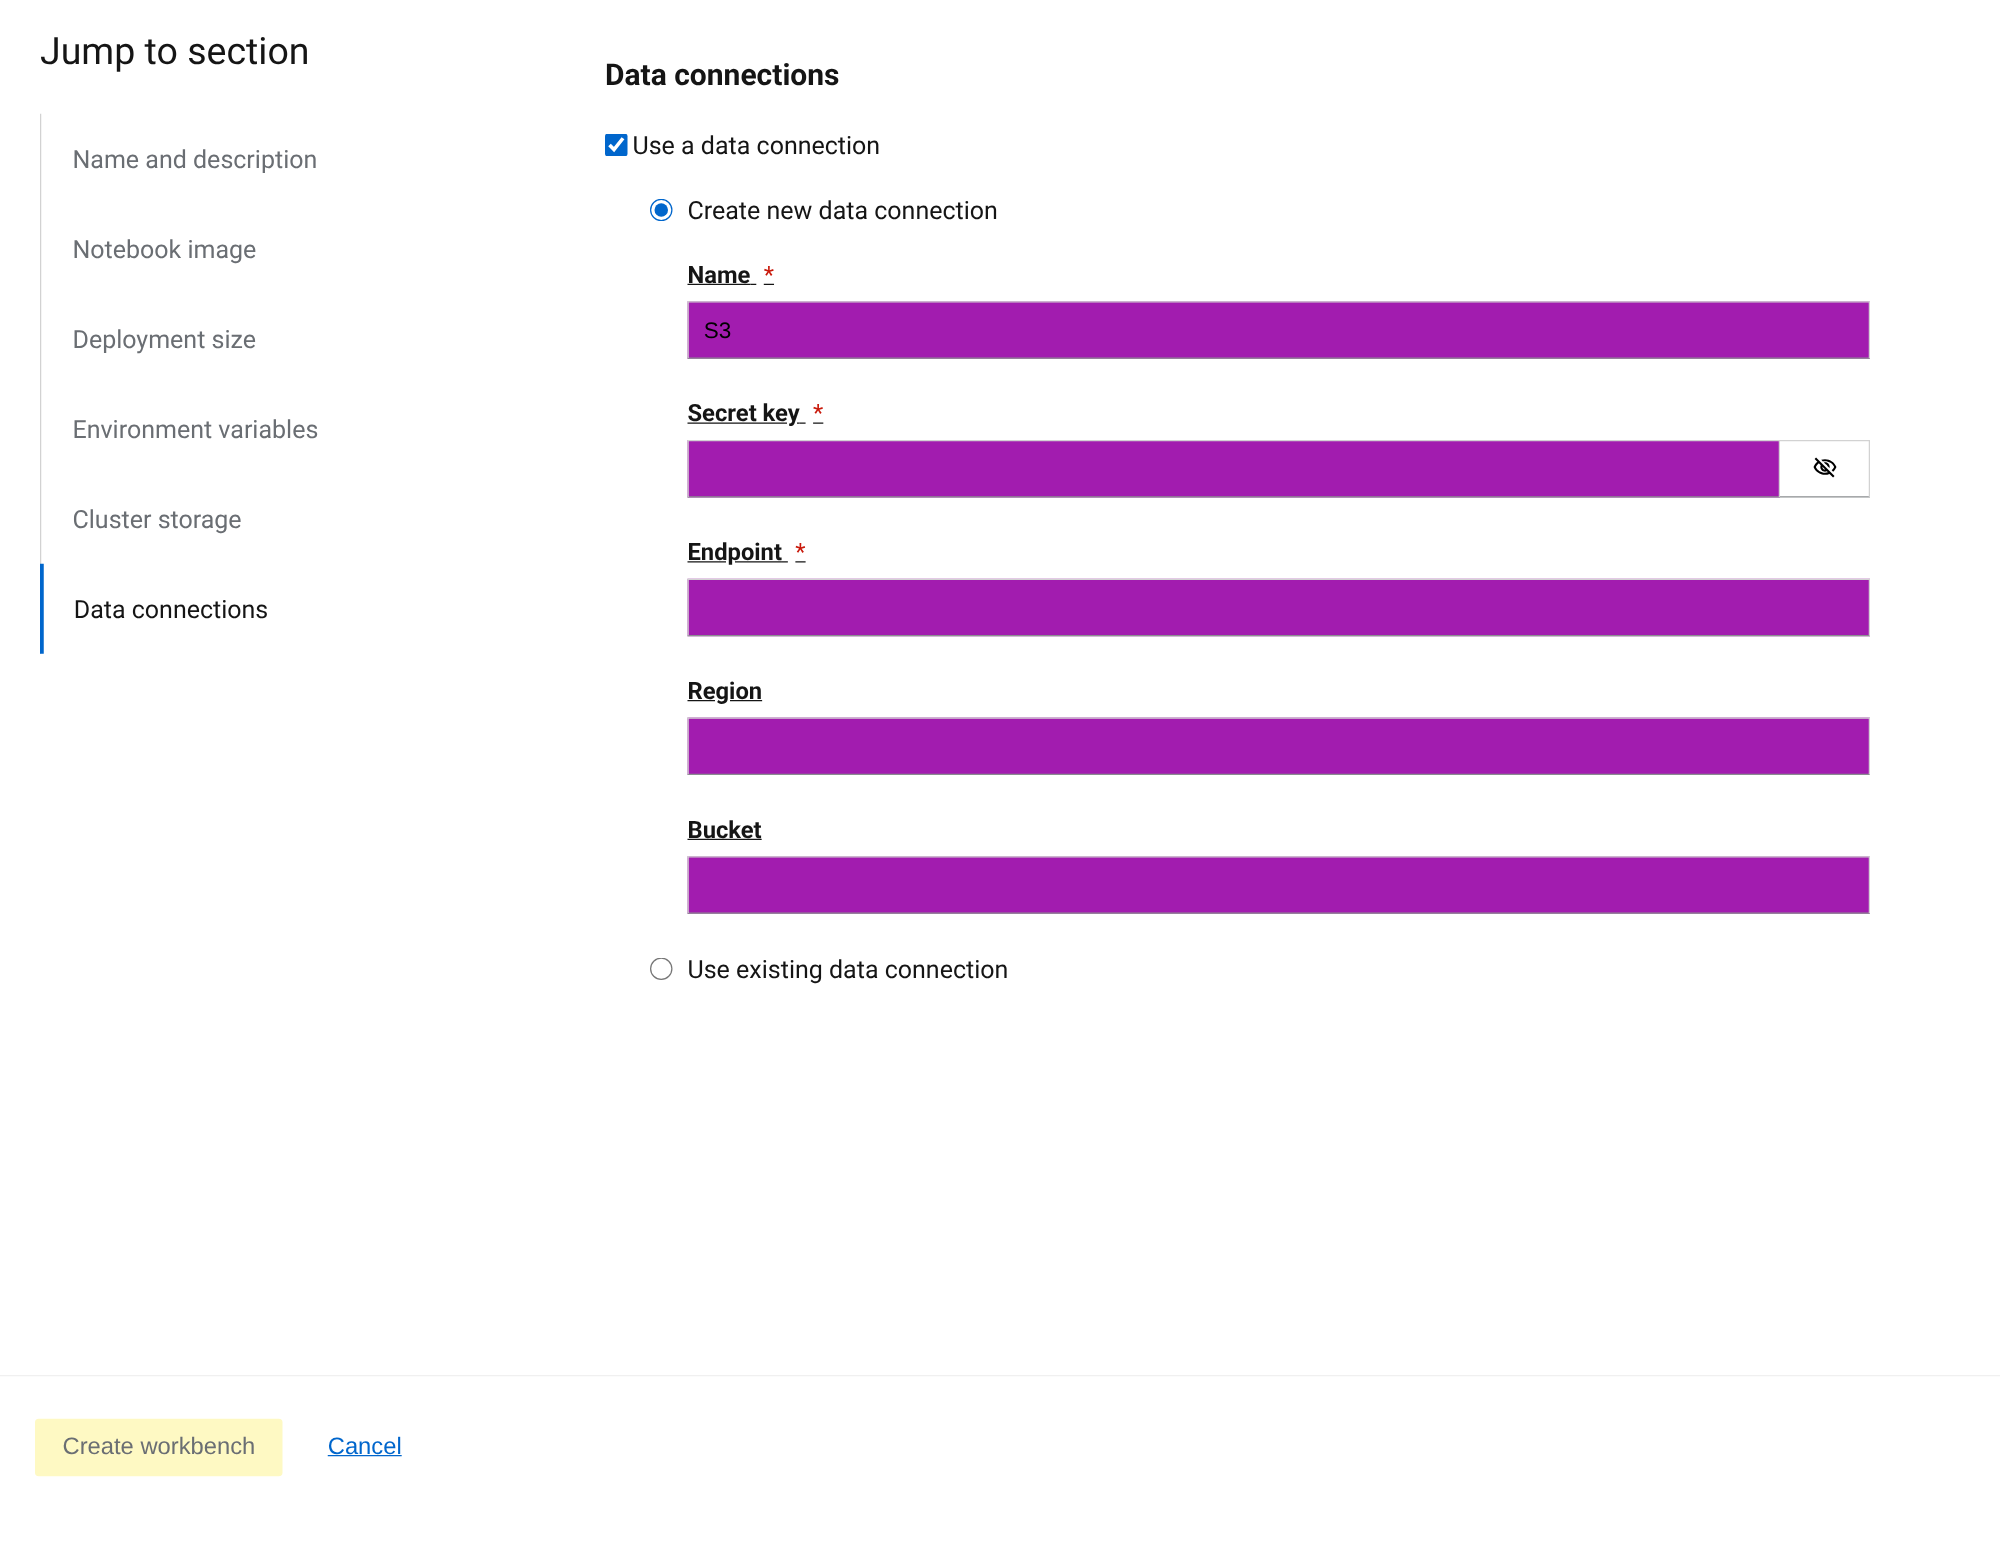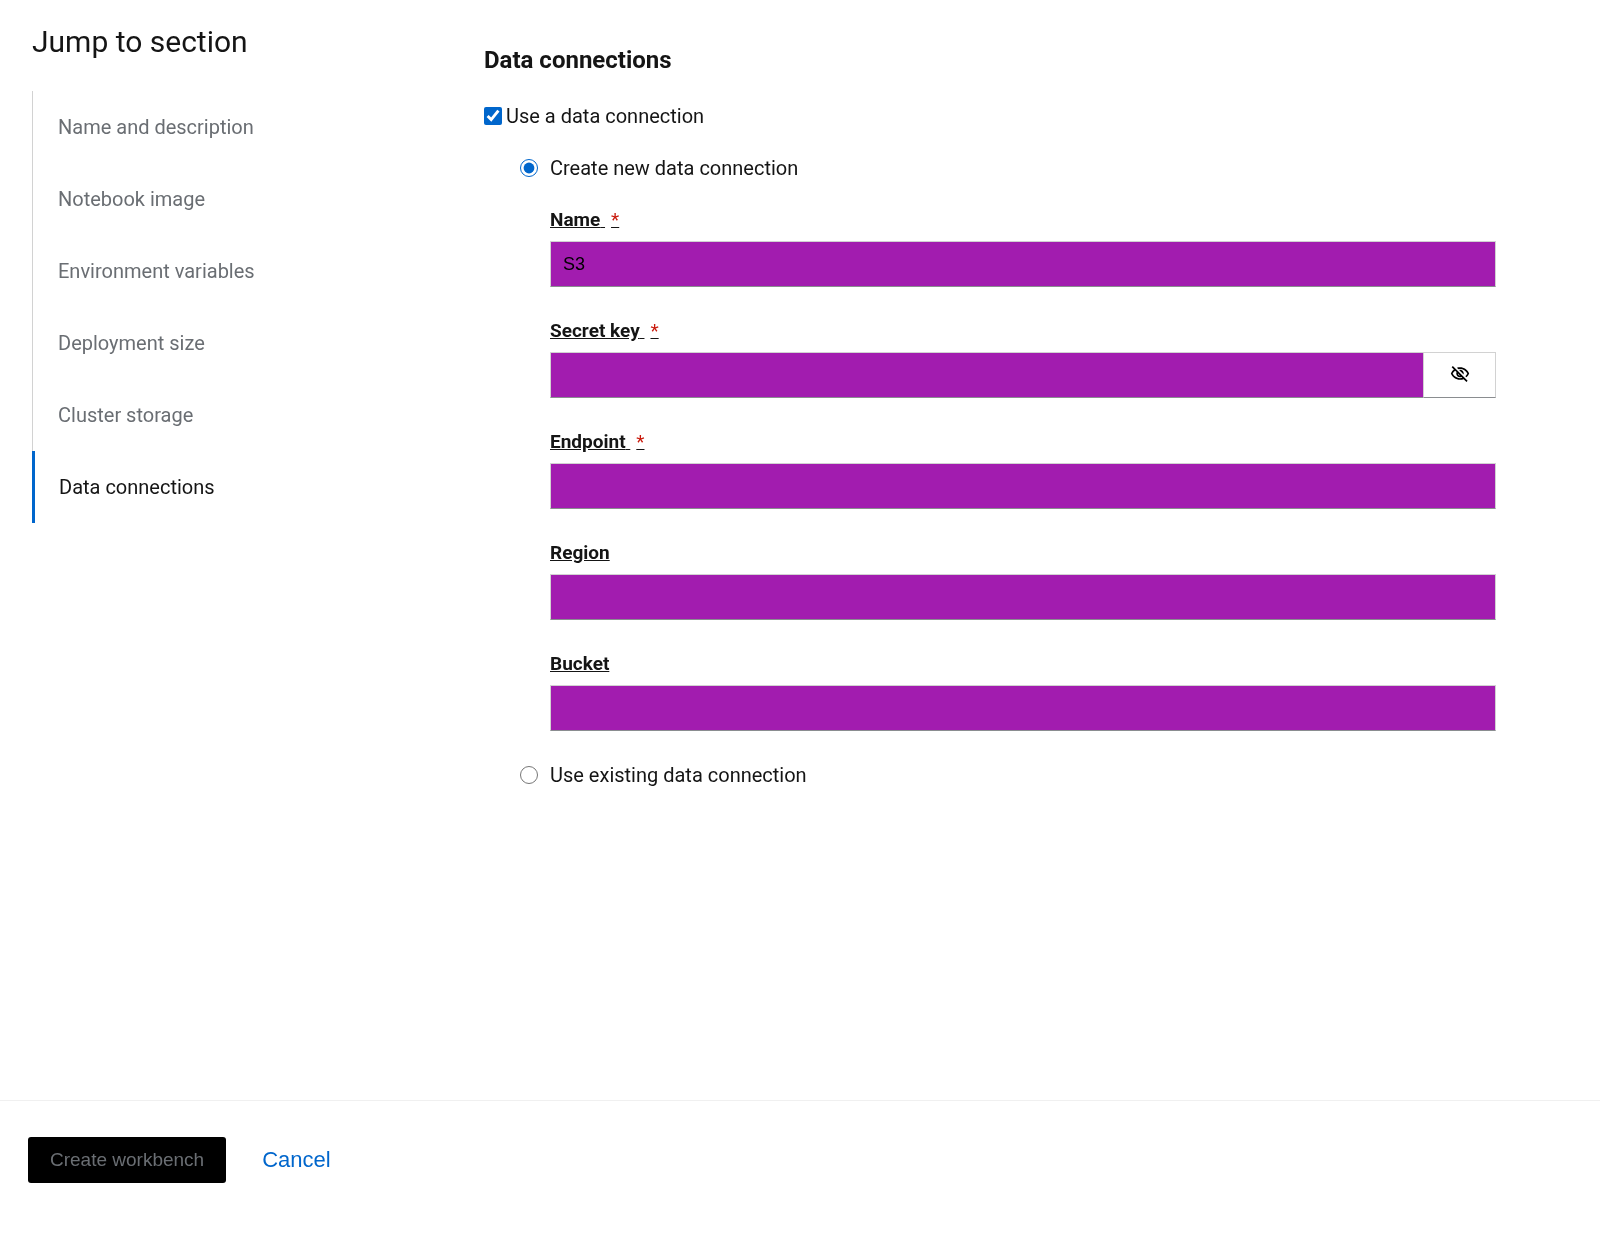--- a/index.html
+++ b/index.html
@@ -154,55 +154,56 @@
       height: 20px;
     }
     .footer {
       border-top: 1px solid #f0f0f0;
       padding: 34px 28px;
       display: flex;
       gap: 32px;
       align-items: center;
     }
     .btn-primary {
-      background: #000000;
+      background: #fef9c3;
       color: #6a6e73;
       border: none;
       padding: 12px 22px;
       font-size: 19px;
       cursor: pointer;
       border-radius: 3px;
     }
     .btn-link {
       background: transparent;
       color: #0066cc;
       border: none;
-      font-size: 22px;
+      font-size: 19px;
       cursor: pointer;
       padding: 12px 4px;
+      text-decoration: underline;
     }
   </style>
 </head>
 <body>
 
 <div class="container">
   <aside class="sidebar">
     <div class="sidebar-title">Jump to section</div>
     <ul class="nav-list">
       <li class="nav-item">
         <a>Name and description</a>
       </li>
       <li class="nav-item">
         <a>Notebook image</a>
       </li>
       <li class="nav-item">
+        <a>Deployment size</a>
+      </li>
+      <li class="nav-item">
         <a>Environment variables</a>
-      </li>
-      <li class="nav-item">
-        <a>Deployment size</a>
       </li>
       <li class="nav-item">
         <a>Cluster storage</a>
       </li>
       <li class="nav-item active">
         <a>Data connections</a>
       </li>
     </ul>
   </aside>
 

